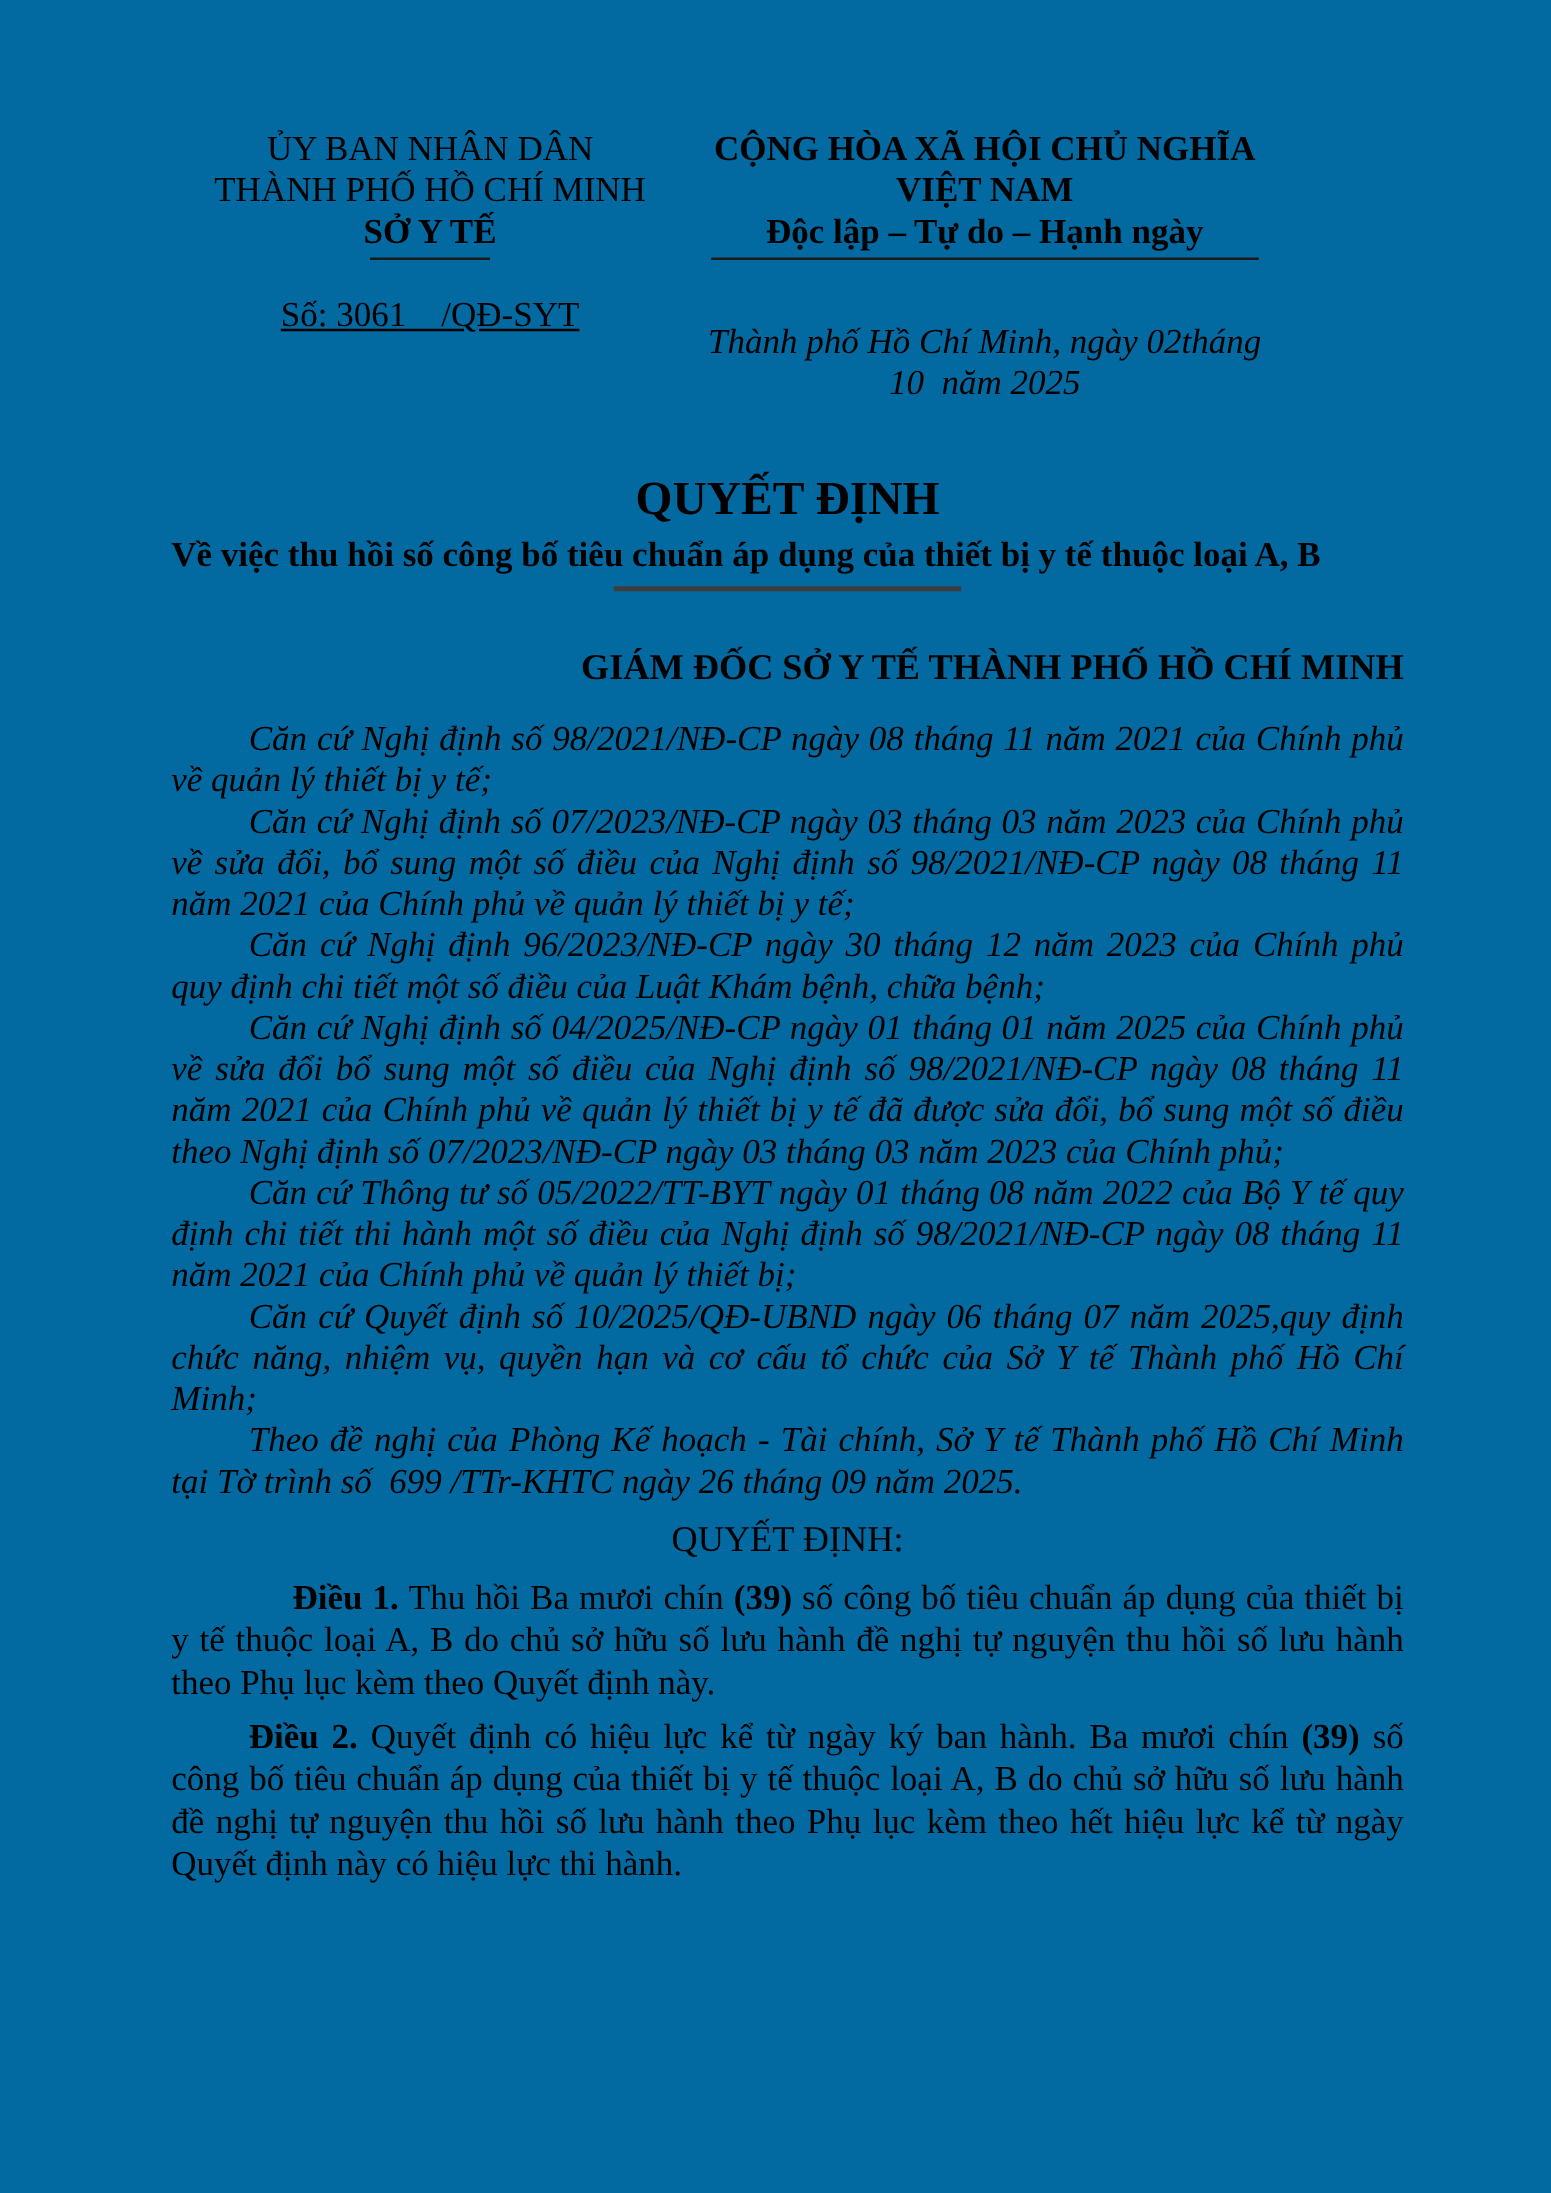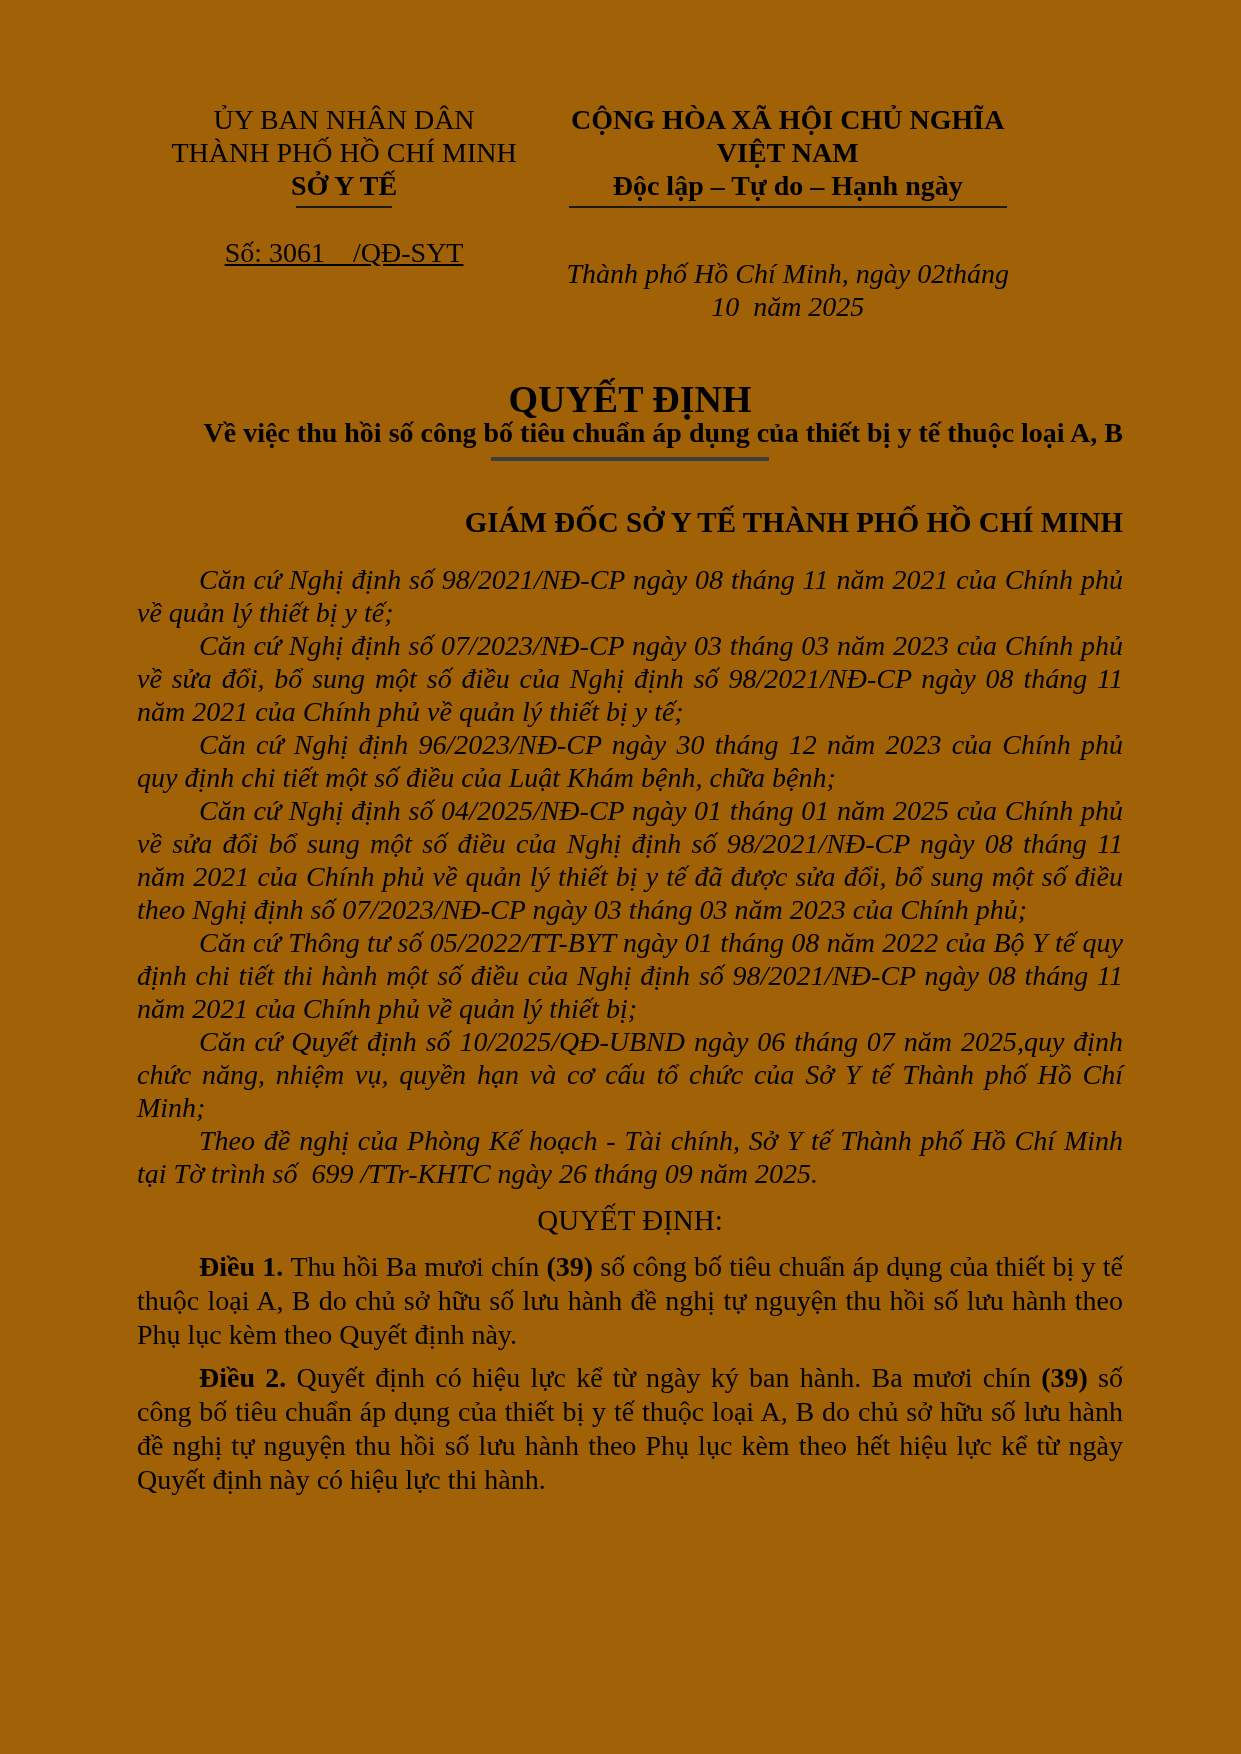--- a/index.html
+++ b/index.html
@@ -2,39 +2,39 @@
 <html lang="vi"><head>
 <meta charset="utf-8">
 <title>Quyết định 3061/QĐ-SYT</title>
 <style>
   html, body { margin: 0; padding: 0; background: #808080; }
   .page {
     position: relative;
     width: 1241px;
     height: 1754px;
     margin: 0 auto;
-    background: #a16207;
+    background: #0369a1;
     box-sizing: border-box;
     padding: 103px 118px 0 137px;
     font-family: "Liberation Serif", "DejaVu Serif", serif;
     font-size: 28px;
     line-height: 33px;
     color: #000000;
   }
   .doc-header { display: flex; }
   .col-left  { width: 42%; text-align: center; }
   .col-right { width: 48%; text-align: center; }
   .bold { font-weight: bold; }
   .rule { border-top: 2px solid #1a1a1a; height: 0; }
   .rule-left  { width: 96px;  margin: 4px auto 0; }
   .rule-right { width: 438px; margin: 4px auto 0; }
   .number-line { margin-top: 28px; white-space: pre-wrap; text-decoration: underline; }
   .date-line { margin-top: 49px; font-style: italic; white-space: pre-wrap; }
   .title-main { margin-top: 60px; text-align: center; font-weight: bold; font-size: 38px; }
-  .title-sub  { margin-top: 0;  text-align: right; font-weight: bold; }
+  .title-sub  { margin-top: 12px;  text-align: left; font-weight: bold; }
   .title-rule { width: 278px; border-top: 4px solid #3d3d3d; height: 0; margin: 8px auto 0; }
   .issuer { margin-top: 44px; text-align: right; font-weight: bold; font-size: 29px; line-height: 34px; }
   .recitals { margin-top: 24px; }
   .recital {
     margin: 0;
     font-style: italic;
     text-align: justify;
     text-indent: 62px;
     white-space: pre-wrap;
   }
@@ -87,17 +87,17 @@
     <p class="recital">Căn cứ Nghị định 96/2023/NĐ-CP ngày 30 tháng 12 năm 2023 của Chính phủ quy định chi tiết một số điều của Luật Khám bệnh, chữa bệnh;</p>
     <p class="recital">Căn cứ Nghị định số 04/2025/NĐ-CP ngày 01 tháng 01 năm 2025 của Chính phủ về sửa đổi bổ sung một số điều của Nghị định số 98/2021/NĐ-CP ngày 08 tháng 11 năm 2021 của Chính phủ về quản lý thiết bị y tế đã được sửa đổi, bổ sung một số điều theo Nghị định số 07/2023/NĐ-CP ngày 03 tháng 03 năm 2023 của Chính phủ;</p>
     <p class="recital">Căn cứ Thông tư số 05/2022/TT-BYT ngày 01 tháng 08 năm 2022 của Bộ Y tế quy định chi tiết thi hành một số điều của Nghị định số 98/2021/NĐ-CP ngày 08 tháng 11 năm 2021 của Chính phủ về quản lý thiết bị;</p>
     <p class="recital">Căn cứ Quyết định số 10/2025/QĐ-UBND ngày 06 tháng 07 năm 2025,quy định chức năng, nhiệm vụ, quyền hạn và cơ cấu tổ chức của Sở Y tế Thành phố Hồ Chí Minh;</p>
     <p class="recital">Theo đề nghị của Phòng Kế hoạch - Tài chính, Sở Y tế Thành phố Hồ Chí Minh tại Tờ trình số&nbsp; 699 /TTr-KHTC ngày 26 tháng 09 năm 2025.</p>
   </section>
 
   <div class="decision-heading">QUYẾT ĐỊNH:</div>
 
   <section>
-    <p class="article"><span style="font-weight: bold;">Điều 1. </span><span>Thu hồi Ba mươi chín </span><span style="font-weight: bold;">(39)</span><span> số công bố tiêu chuẩn áp dụng của thiết bị y tế thuộc loại A, B do chủ sở hữu số lưu hành đề nghị tự nguyện thu hồi số lưu hành theo Phụ lục kèm theo Quyết định này.</span></p>
+    <p class="article"><span style="font-weight: bold; margin-left: 35px;">Điều 1. </span><span>Thu hồi Ba mươi chín </span><span style="font-weight: bold;">(39)</span><span> số công bố tiêu chuẩn áp dụng của thiết bị y tế thuộc loại A, B do chủ sở hữu số lưu hành đề nghị tự nguyện thu hồi số lưu hành theo Phụ lục kèm theo Quyết định này.</span></p>
     <p class="article"><span style="font-weight: bold;">Điều 2. </span><span>Quyết định có hiệu lực kể từ ngày ký ban hành. Ba mươi chín </span><span style="font-weight: bold;">(39)</span><span> số công bố tiêu chuẩn áp dụng của thiết bị y tế thuộc loại A, B do chủ sở hữu số lưu hành đề nghị tự nguyện thu hồi số lưu hành theo Phụ lục kèm theo hết hiệu lực kể từ ngày Quyết định này có hiệu lực thi hành.</span></p>
   </section>
 
 </div>
 
 </body></html>

